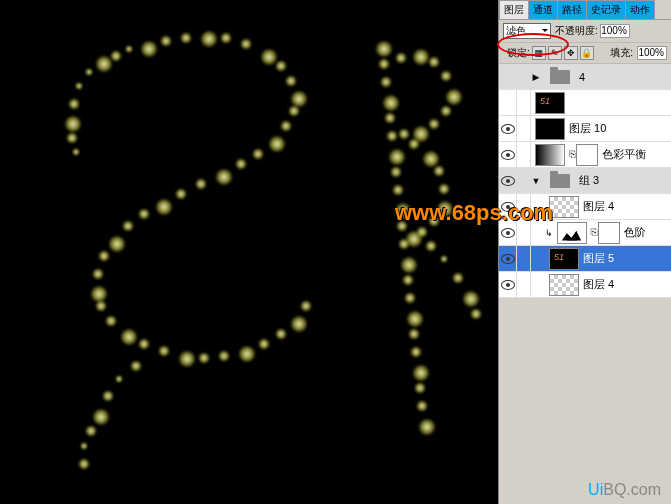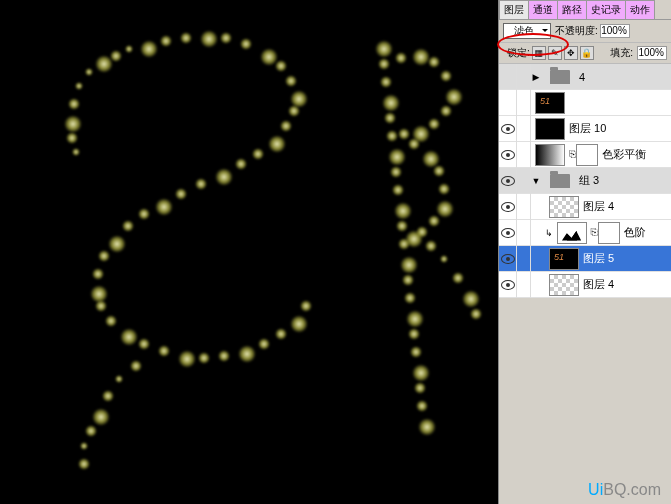--- a/index.html
+++ b/index.html
@@ -7,24 +7,24 @@
 .canvas { position: absolute; left: 0; top: 0; width: 498px; height: 504px; background: #000; }
 .glow-s { position: absolute; width: 100%; height: 100%; }
 .dot { position: absolute; width: 12px; height: 12px; border-radius: 50%; background: radial-gradient(circle, rgba(255,255,200,0.9) 0%, rgba(220,220,80,0.6) 40%, rgba(150,150,40,0) 70%); filter: blur(1px); }
 .dot.b { width: 18px; height: 18px; }
 .dot.s { width: 8px; height: 8px; }
 .watermark { position: absolute; left: 395px; top: 200px; font-size: 22px; font-weight: bold; color: #ff8800; text-shadow: 1px 1px 0 #000, -1px -1px 0 #000; z-index: 10; }
 .bottom-watermark { position: absolute; right: 10px; bottom: 5px; color: #888; font-size: 16px; }
 .bottom-watermark .ui { color: #0af; }
 .panel { position: absolute; left: 498px; top: 0; width: 173px; height: 504px; background: #d4d0c8; border-left: 1px solid #888; }
 .tabs { display: flex; border-bottom: 1px solid #999; background: #d4d0c8; height: 20px; }
-.tab { padding: 2px 4px; border: 1px solid #999; border-bottom: none; margin-right: -1px; cursor: pointer; background: #f0abfc; font-size: 10px; white-space: nowrap; }
+.tab { padding: 2px 4px; border: 1px solid #999; border-bottom: none; margin-right: -1px; cursor: pointer; background: #0ea5e9; font-size: 10px; white-space: nowrap; }
 .tab.active { background: #e8e8e8; }
 .opts-row { display: flex; align-items: center; padding: 3px 4px; border-bottom: 1px solid #bbb; }
-.blend-select { width: 48px; height: 16px; border: 1px solid #666; background: #fff; display: flex; align-items: center; padding: 0 10px; position: relative; font-size: 10px; }
+.blend-select { width: 48px; height: 16px; border: 1px solid #666; background: #fff; display: flex; align-items: center; padding: 0 2px; position: relative; font-size: 10px; }
 .blend-select::after { content: ""; position: absolute; right: 2px; top: 5px; border: 3px solid transparent; border-top-color: #000; }
 .red-circle { position: absolute; left: 497px; top: 33px; width: 72px; height: 23px; border: 2px solid #d00; border-radius: 50%; pointer-events: none; z-index: 20; }
 .label { font-size: 10px; margin-left: 4px; }
 .pct-input { width: 30px; height: 14px; border: 1px solid #999; background: #fff; text-align: right; padding-right: 2px; font-size: 10px; margin-left: 2px; }
 .lock-row { display: flex; align-items: center; padding: 3px 4px; border-bottom: 1px solid #bbb; gap: 2px; }
 .lock-btn { width: 14px; height: 14px; border: 1px solid #888; background: #ddd; display: flex; align-items: center; justify-content: center; font-size: 9px; }
 .layers { overflow-y: auto; height: 430px; }
 .layer-row { display: flex; align-items: center; border-bottom: 1px solid #e0e0e0; background: #fff; height: 26px; }
 .layer-row.selected { background: #3875d7; color: #fff; }
 .layer-row.group { background: #dcdcdc; }
@@ -146,20 +146,21 @@
       <div class="dot b" style="left:436px;top:200px"></div>
       <div class="dot" style="left:428px;top:215px"></div>
     <div class="dot" style="left:416px;top:226px"></div>
       <div class="dot b" style="left:405px;top:230px"></div>
     <div class="dot" style="left:425px;top:240px"></div>
       <div class="dot s" style="left:440px;top:255px"></div>
       <div class="dot" style="left:452px;top:272px"></div>
     <div class="dot b" style="left:462px;top:290px"></div>
       <div class="dot" style="left:470px;top:308px"></div>
   </div>
+  <div class="watermark">www.68ps.com</div>
 </div>
 
 <div class="panel">
   <div class="tabs">
     <div class="tab active">图层</div>
     <div class="tab">通道</div>
     <div class="tab">路径</div>
     <div class="tab">史记录</div>
     <div class="tab">动作</div>
   </div>

